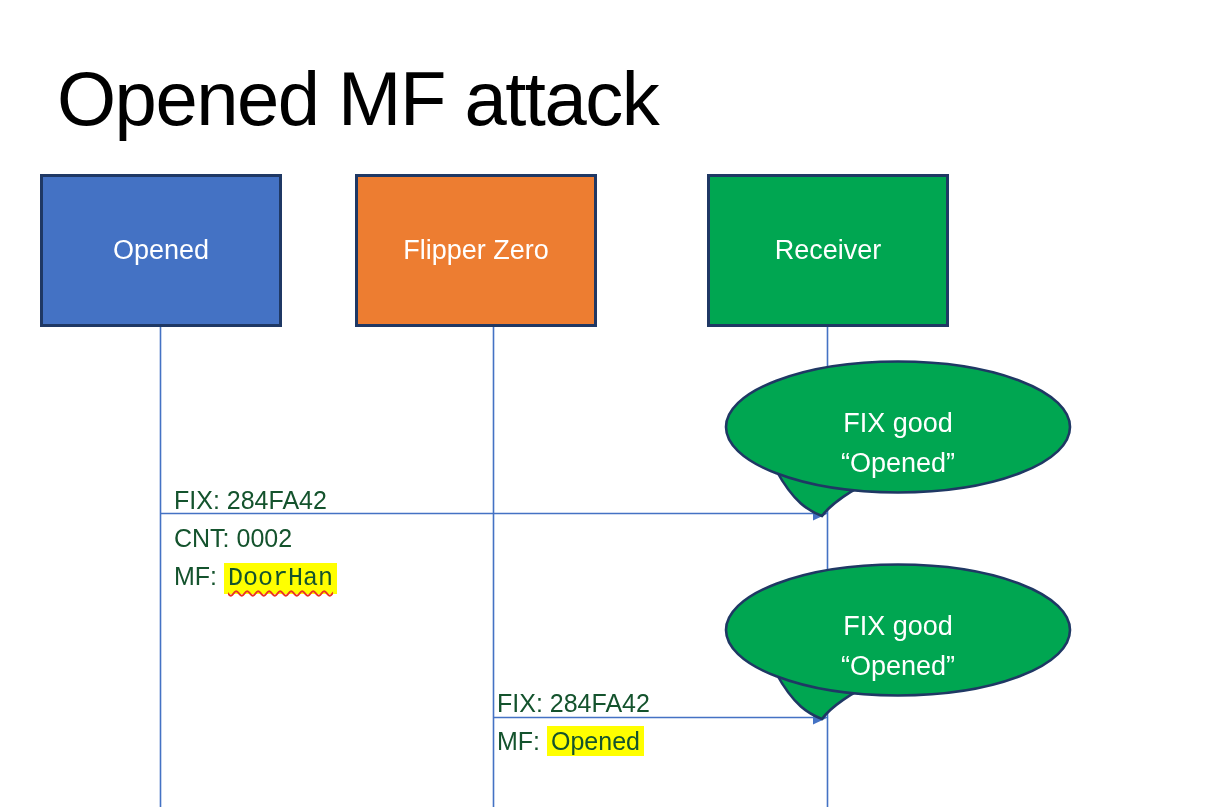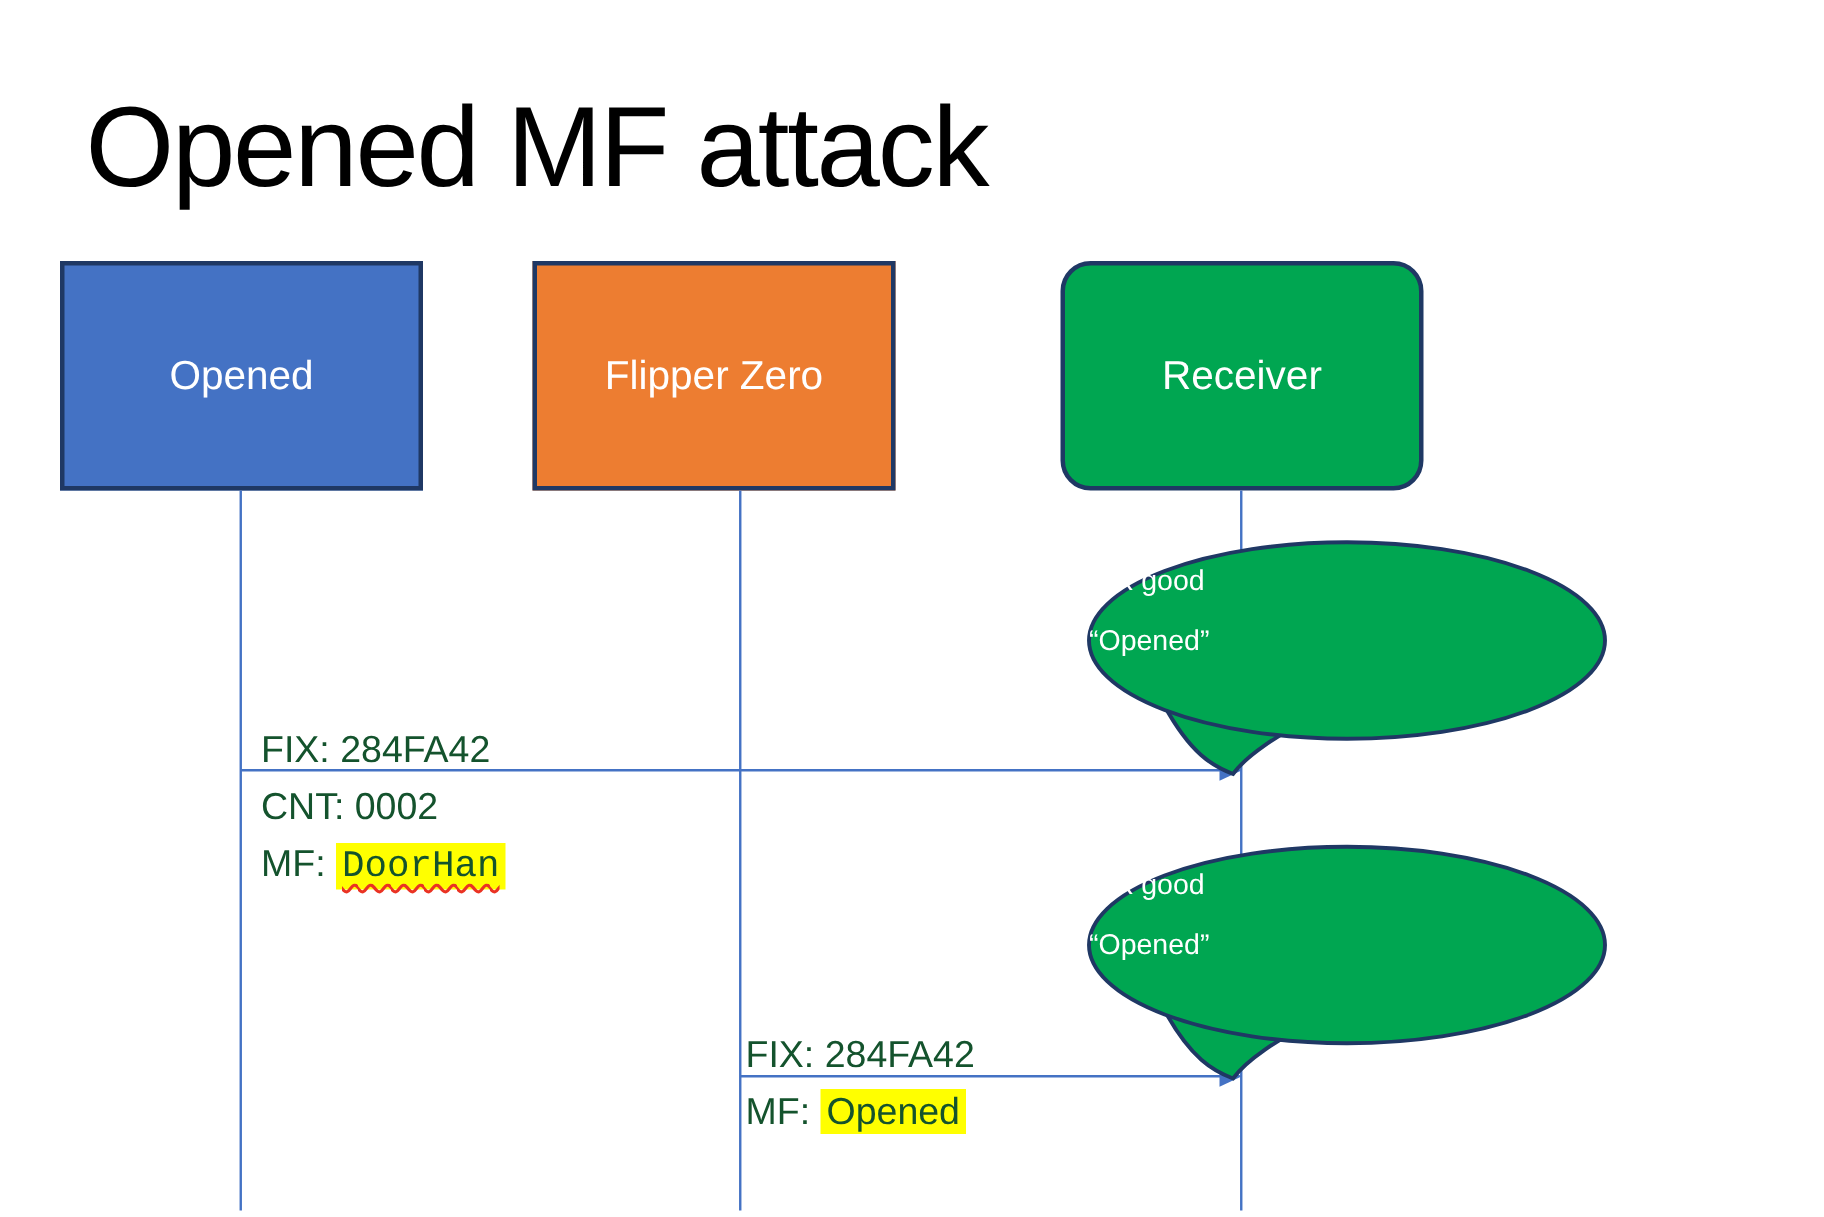--- a/index.html
+++ b/index.html
@@ -11,40 +11,40 @@
     position:absolute;left:57px;top:4px;font-size:76px;font-weight:300;
     letter-spacing:-1.5px;color:#000;white-space:nowrap;
   }
   .actor{
     position:absolute;top:174px;width:242px;height:153px;box-sizing:border-box;
     display:flex;align-items:center;justify-content:center;
     border:3px solid var(--border,#1F3864);color:#fff;font-size:27px;
   }
   #actor-remote{left:40px;background:var(--remote,#4472C4);}
   #actor-flipper{left:355px;background:var(--flipper,#ED7D31);}
-  #actor-receiver{left:707px;background:var(--receiver,#00A651);border-radius:20px;}
+  #actor-receiver{left:707px;background:var(--receiver,#00A651);}
   .overlay{position:absolute;left:0;top:0;width:1216px;height:811px;}
   .lifeline{stroke:var(--connector,#4472C4);stroke-width:1.6;}
   .msg-line{stroke:var(--connector,#4472C4);stroke-width:1.6;}
   .arrow-head{fill:var(--connector,#4472C4);}
   .bubble-shape{fill:var(--receiver,#00A651);stroke:var(--border,#1F3864);stroke-width:2.6;}
   .msg{
     position:absolute;font-size:25px;line-height:38px;color:#14532d;white-space:nowrap;
   }
   #msg1{left:174px;top:481px;}
   #msg2{left:497px;top:684px;}
   .hl{background:var(--highlight,#FFFF00);padding:1px 4px;}
   .sq{
     text-decoration-line:underline;text-decoration-style:wavy;
     text-decoration-color:var(--squiggle,#EA3323);
     text-decoration-thickness:1.5px;text-underline-offset:5px;font-family:Liberation Mono, monospace;
   }
   .bubble-text{
-    position:absolute;width:344px;text-align:left;color:#fff;
-    font-size:19px;line-height:40px;
+    position:absolute;width:344px;text-align:center;color:#fff;
+    font-size:27px;line-height:40px;margin-top:35px;
   }
   #bubble1-text{left:726px;top:368px;}
   #bubble2-text{left:726px;top:571px;}
 </style>
 </head>
 <body>
 
 <div id="slide">
 
   <h1 class="title">Opened MF attack</h1>

